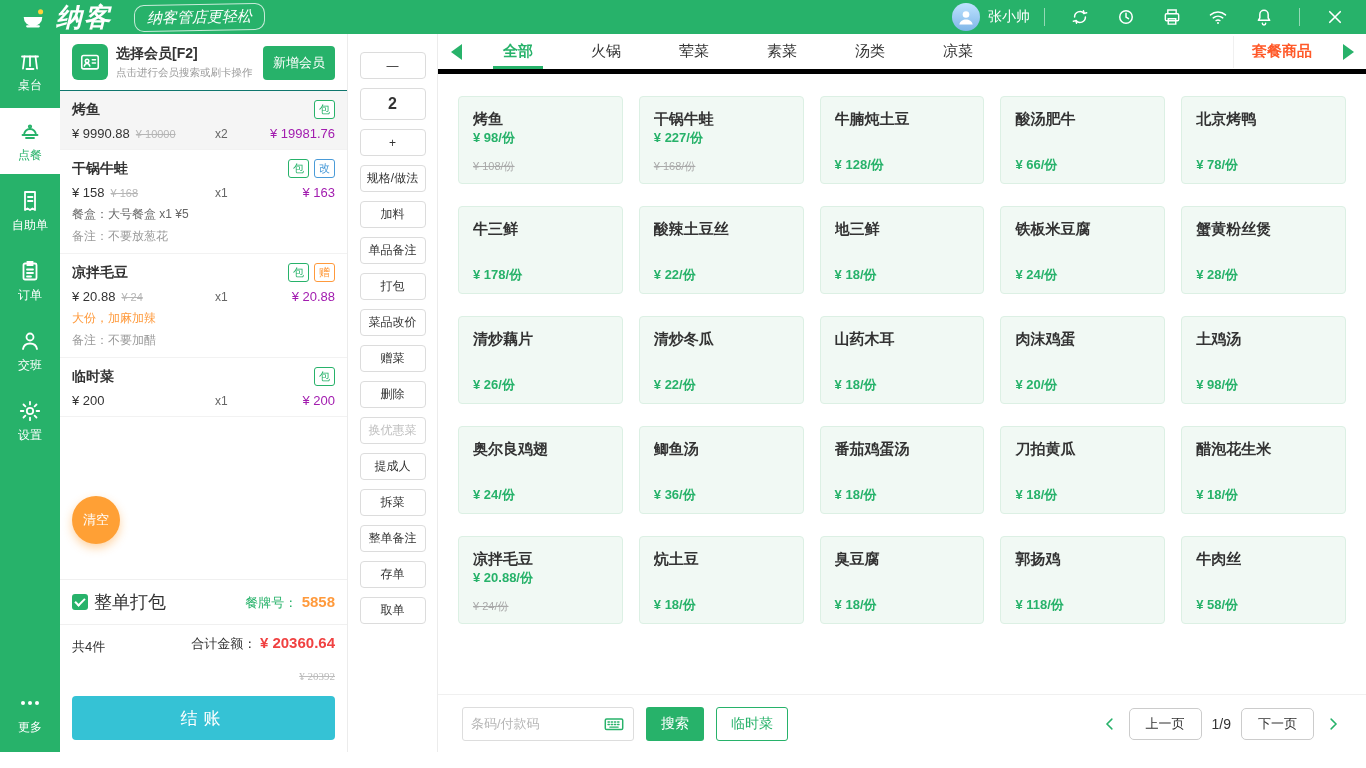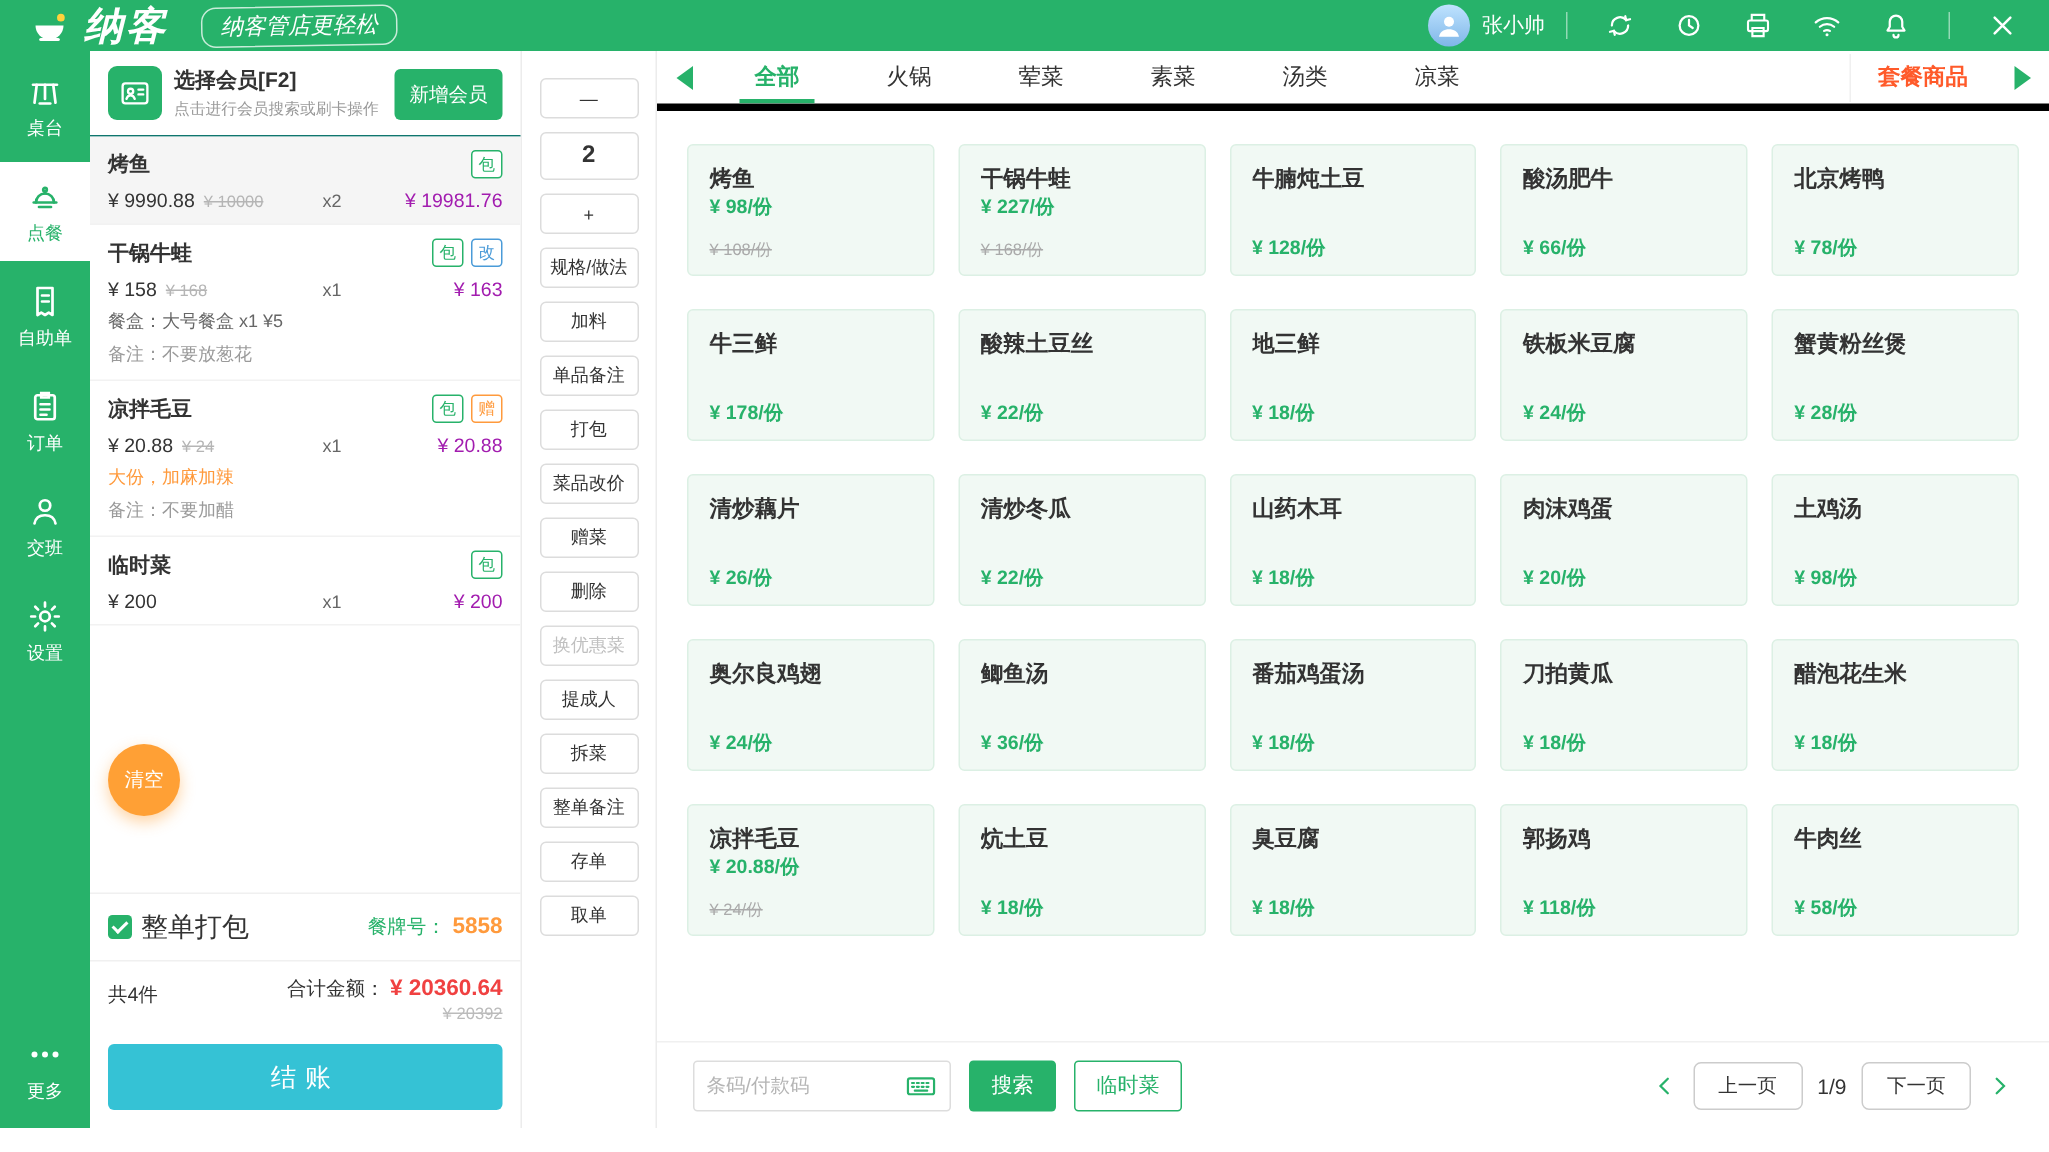--- a/index.html
+++ b/index.html
@@ -68,21 +68,21 @@
   .pack-label { font-size:18px; color:#333; }
   .table-no { margin-left:auto; cursor:pointer; }
   .tn-label { font-size:13px; color:#27b26a; }
   .tn-value { font-size:15px; color:#ff9a3c; font-weight:bold; }
 
   .total-row { border-top:1px solid #f0f0f0; padding:9px 12px 6px; display:flex; }
   .count { font-size:13px; color:#333; padding-top:4px; }
   .totals { margin-left:auto; text-align:right; }
   .total-line { font-size:13px; color:#333; }
   .total-value { color:#f04141; font-size:15px; font-weight:bold; }
-  .total-orig { font-size:11px; color:#bbb; text-decoration:line-through; margin-top:2px; }
+  .total-orig { font-size:11px; color:#bbb; text-decoration:line-through; margin-top:17px;font-family:Liberation Serif, serif; }
 
   .checkout-btn { margin:8px 12px 12px; height:44px; background:#35c2d5; border:none; border-radius:4px; color:#fff; font-size:17px; letter-spacing:6px; cursor:pointer; }
 
   
   .actions-col { width:90px; background:#fff; border-right:1px solid #ececec; padding-top:18px; display:flex; flex-direction:column; align-items:center; gap:9px; overflow:hidden; }
   .action-btn { width:66px; height:27px; border:1px solid #dcdcdc; border-radius:4px; background:#fff; font-size:12px; color:#333; cursor:pointer; font-family:inherit; white-space:nowrap; }
   .action-btn.qty-display { height:32px; font-size:16px; font-weight:bold; }
   .action-btn.disabled { color:#c0c0c0; cursor:default; }
 
   

